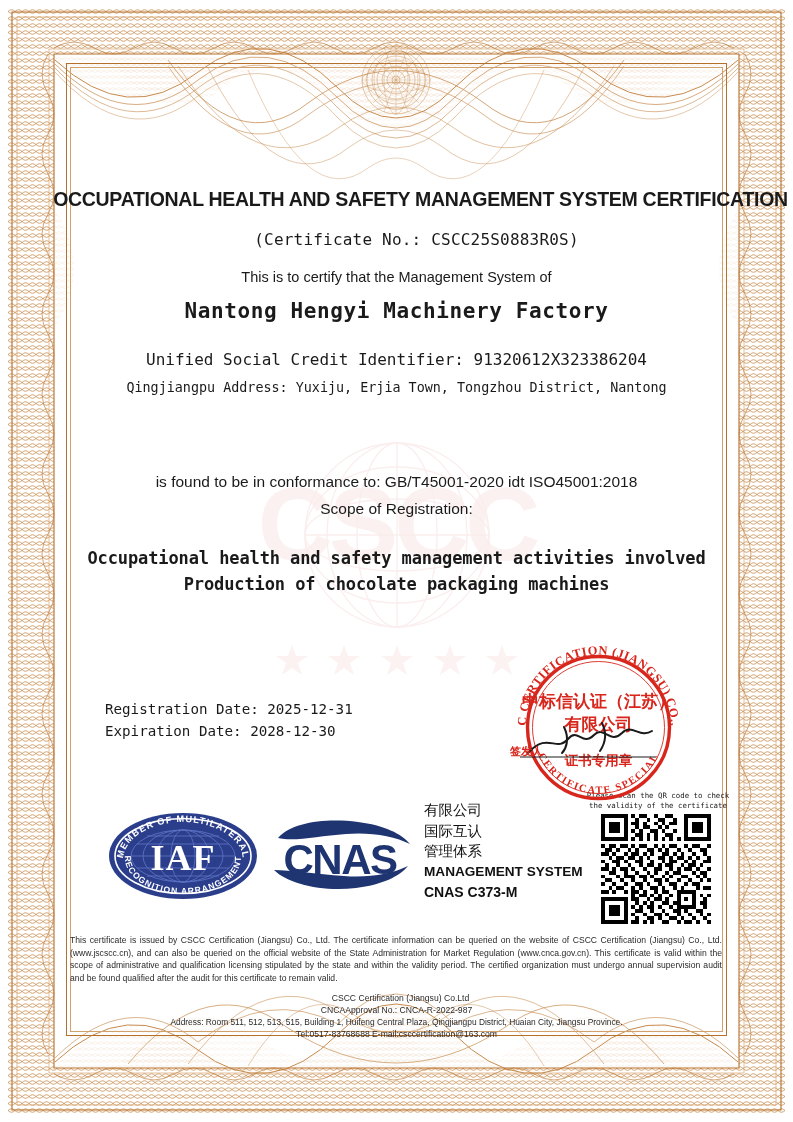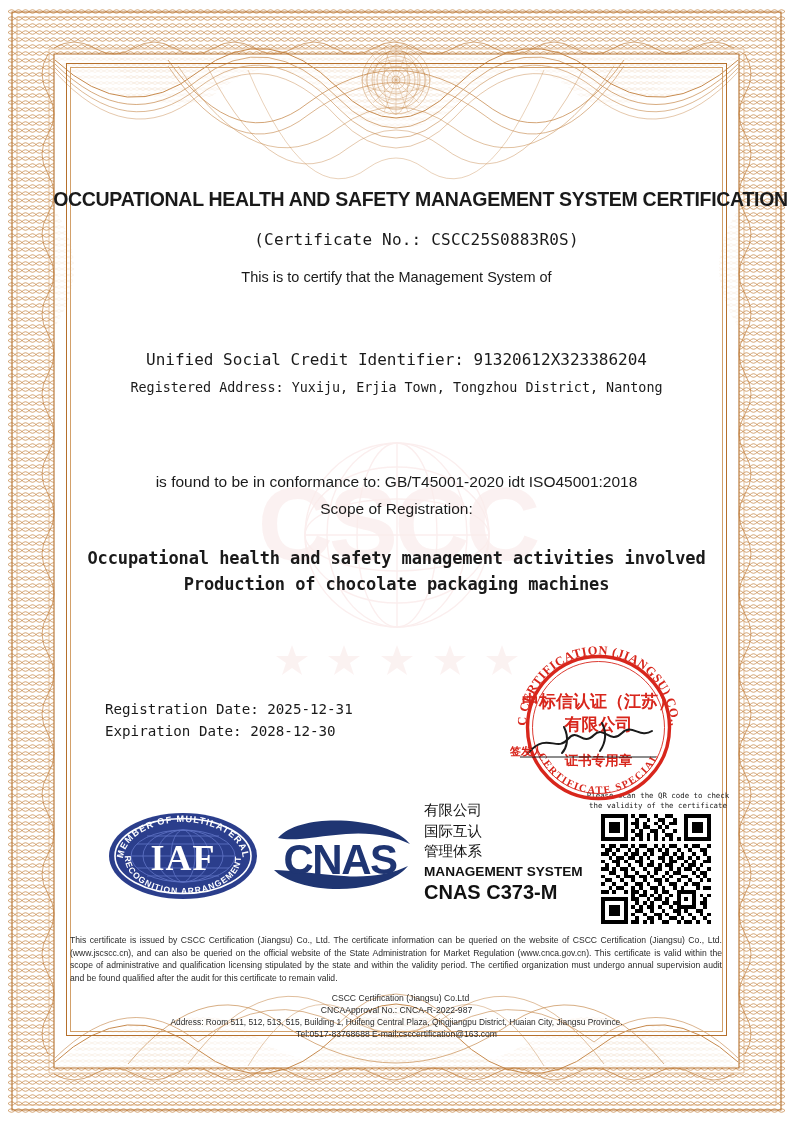--- a/index.html
+++ b/index.html
@@ -213,21 +213,21 @@
   .cnas-text .cn {
     font-size: 14.5px;
     font-family: "DejaVu Sans", sans-serif;
   }
   .cnas-text .en {
     font-size: 13.6px;
     font-weight: bold;
     font-family: "Liberation Sans", sans-serif;
   }
   .cnas-text .code {
-    font-size: 20px;
+    font-size: 14px;
     font-weight: bold;
     font-family: "Liberation Sans", sans-serif;
   }
 
   
   .qr-note {
     position: absolute;
     left: 578px;
     top: 791px;
     width: 160px;
@@ -416,24 +416,25 @@
   </svg>
 
   <div class="content">
 
     <div class="line title">OCCUPATIONAL HEALTH AND SAFETY MANAGEMENT SYSTEM CERTIFICATION</div>
 
     <div class="line cert-no">(Certificate No.: CSCC25S0883R0S)</div>
 
     <div class="line certify-lead">This is to certify that the Management System of</div>
 
+    <div class="line org-name">Nantong Hengyi Machinery Factory</div>
 
     <div class="line uscc">Unified Social Credit Identifier: 91320612X323386204</div>
 
-    <div class="line reg-addr">Registered Address:   Yuxiju, Erjia Town, Tongzhou District, Nantong</div>
+    <div class="line reg-addr">Qingjiangpu Address:   Yuxiju, Erjia Town, Tongzhou District, Nantong</div>
 
 
     <div class="line conformance">is found to be in conformance to: GB/T45001-2020 idt ISO45001:2018</div>
 
     <div class="line scope-label">Scope of Registration:</div>
 
     <div class="line scope-1">Occupational health and safety management activities involved</div>
 
     <div class="line scope-2">Production of chocolate packaging machines</div>
 

